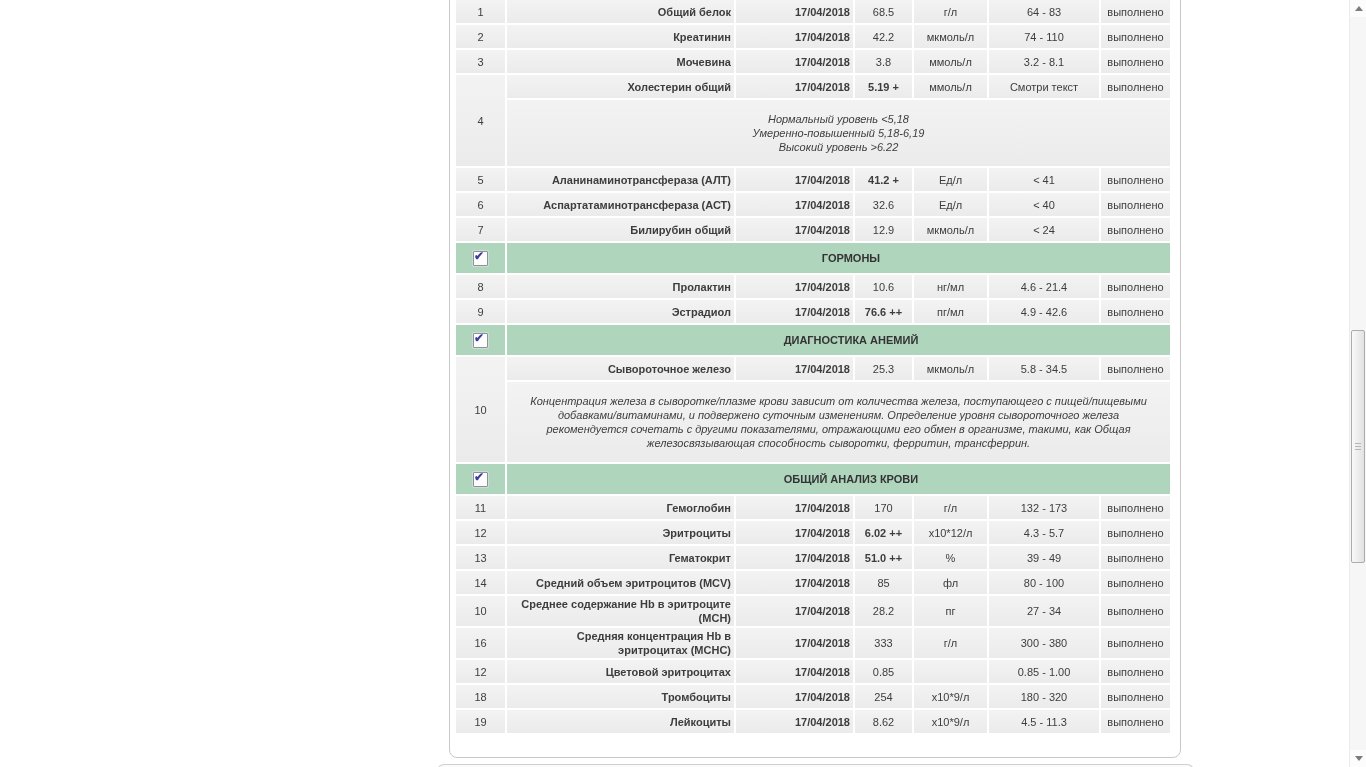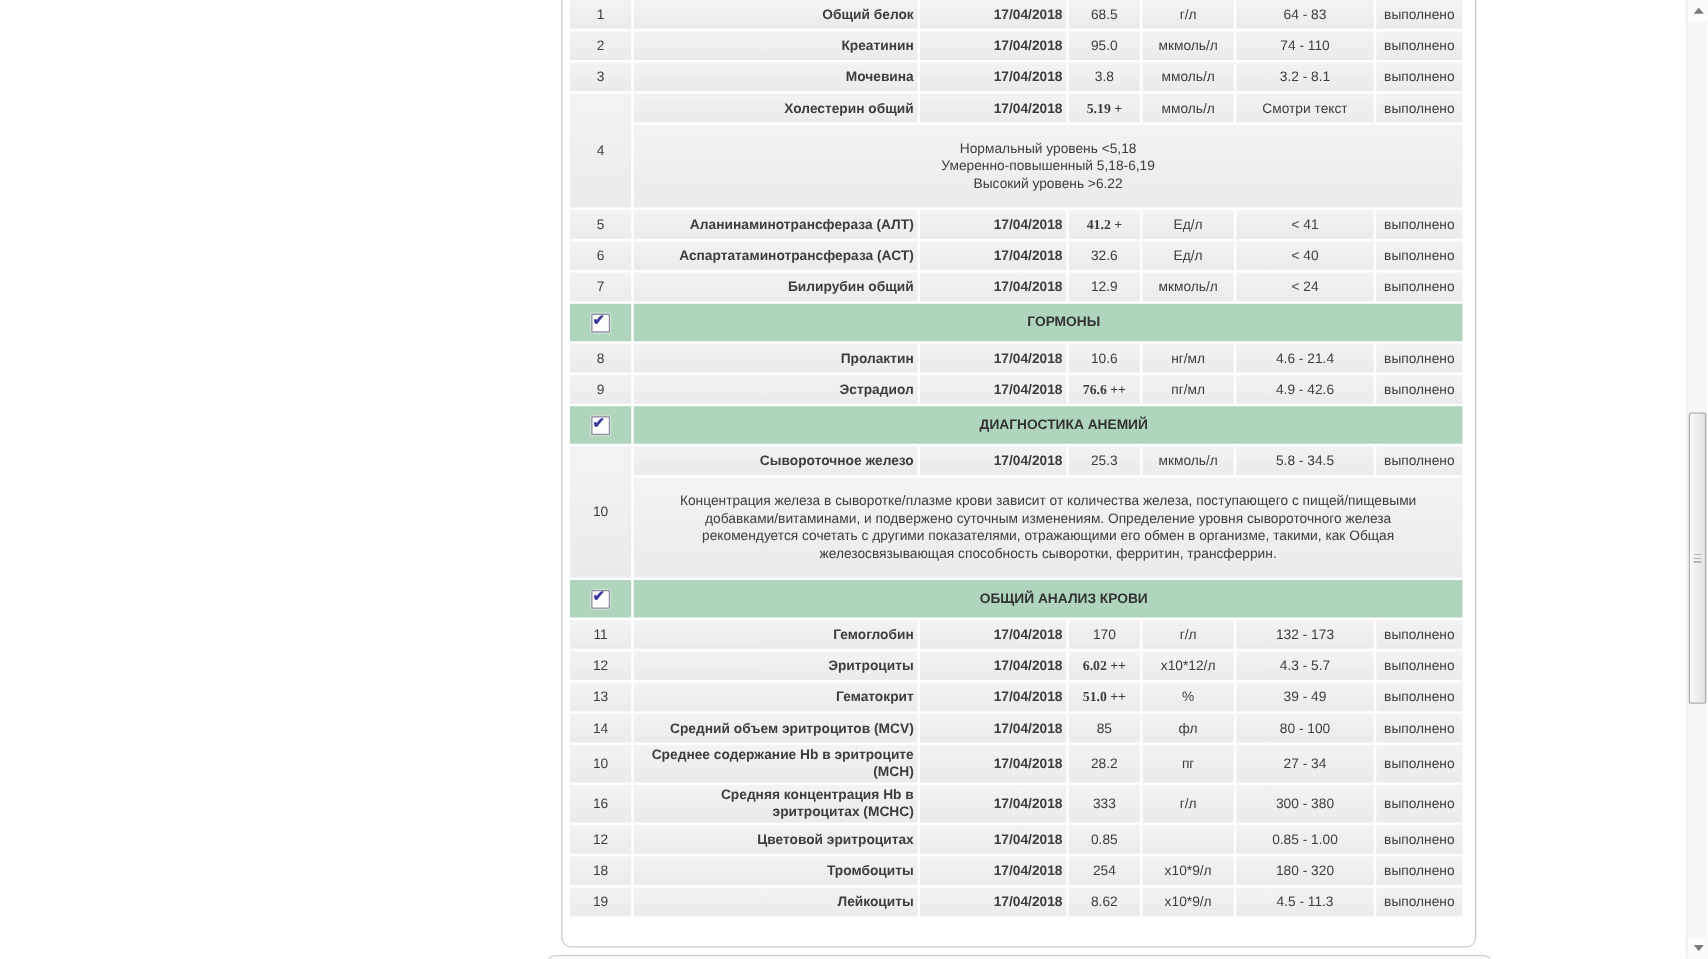--- a/index.html
+++ b/index.html
@@ -22,29 +22,29 @@
     table-layout:fixed; width:718px;
   }
   td {
     background:linear-gradient(180deg,#f3f3f3 0%,#ebebeb 100%);
     color:#3d3d3d; font-size:11px; line-height:14px;
     text-align:center; vertical-align:middle;
     padding:1px 3px; height:23px; box-sizing:border-box;
     overflow:hidden;
   }
   td.name-cell, td.date-cell { font-weight:bold;text-align:right; }
-  td.result-cell.flag { font-weight:bold;font-family:Liberation Serif, serif; }
+  td.result-cell.flag { font-weight:bold; }
   tr.section-row td {
     background:#afd5bd; height:30px;
   }
   td.section-label-cell { font-weight:bold; color:#333333;padding-left:28px; }
   td.note-cell {
     padding:12px 18px; line-height:14px; height:auto;
   }
-  .note-line { display:block; }
+  .note-line { display:block;font-style:italic; }
 
   
   .checkbox {
     width:13px; height:13px; margin:0 auto; position:relative;
     background:#fdfdfd; border:1px solid #8f8fa0; border-radius:1px;
     box-shadow:0 0 0 1px #c9dfd2;
   }
   .checkbox .check {
     position:absolute; left:0px; top:-3px;
     font-size:12px; font-weight:bold; color:#3c3c9e;
@@ -100,21 +100,21 @@
           <td class="date-cell">17/04/2018</td>
           <td class="result-cell">68.5</td>
           <td class="unit-cell">г/л</td>
           <td class="range-cell">64 - 83</td>
           <td class="status-cell">выполнено</td>
         </tr>
         <tr>
           <td class="num-cell">2</td>
           <td class="name-cell">Креатинин</td>
           <td class="date-cell">17/04/2018</td>
-          <td class="result-cell">95.0</td>
+          <td class="result-cell">42.2</td>
           <td class="unit-cell">мкмоль/л</td>
           <td class="range-cell">74 - 110</td>
           <td class="status-cell">выполнено</td>
         </tr>
         <tr>
           <td class="num-cell">3</td>
           <td class="name-cell">Мочевина</td>
           <td class="date-cell">17/04/2018</td>
           <td class="result-cell">3.8</td>
           <td class="unit-cell">ммоль/л</td>

